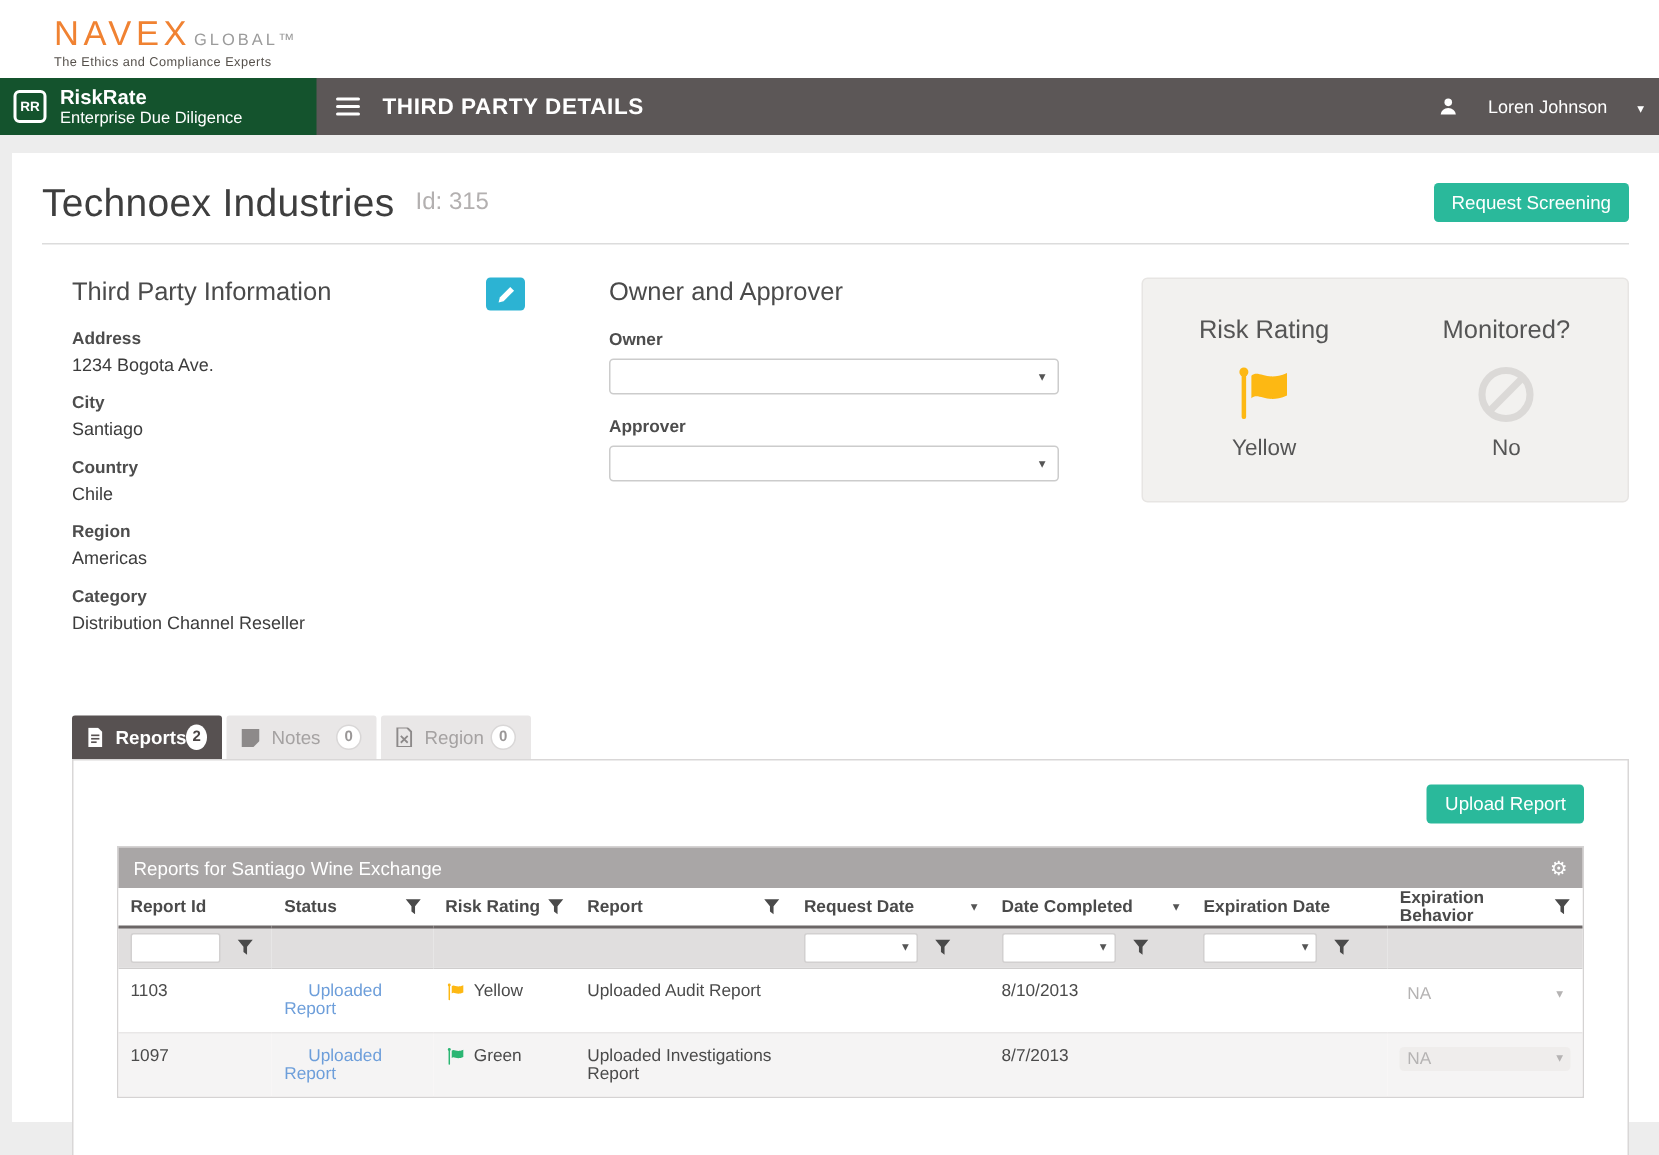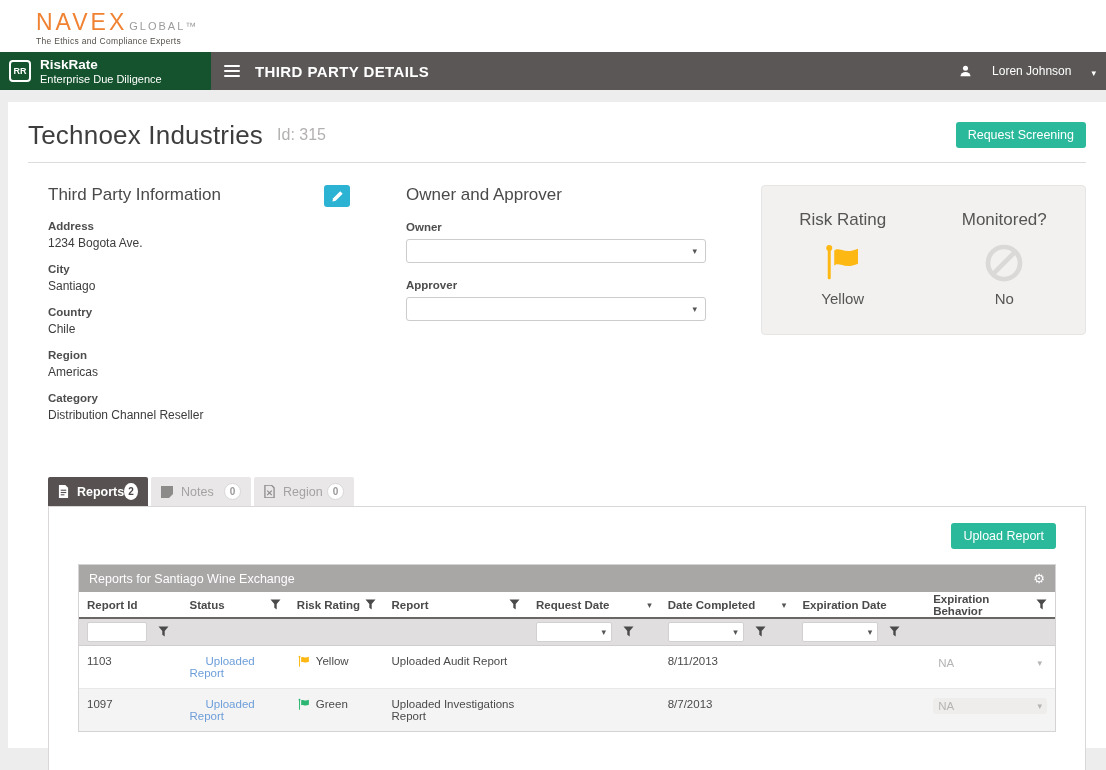--- a/index.html
+++ b/index.html
@@ -418,21 +418,21 @@
                 <td>
                     <div class="flag-cell">
                       <svg width="14" height="13" viewBox="0 0 32 32" fill="currentColor" style="color: rgb(253, 184, 19);">
                         <use href="#flag-shape"></use>
                       </svg>
                       <span>Yellow</span>
                     </div>
                   </td>
                 <td>Uploaded Audit Report</td>
                 <td></td>
-                <td>8/11/2013</td>
+                <td>8/10/2013</td>
                 <td></td>
                 <td>
                     <div class="na-dd">
                       <span>NA</span>
                       <span class="caret">▾</span>
                     </div>
                   </td>
               </tr>
               <tr class="row-alt">
                 <td>1097</td>

